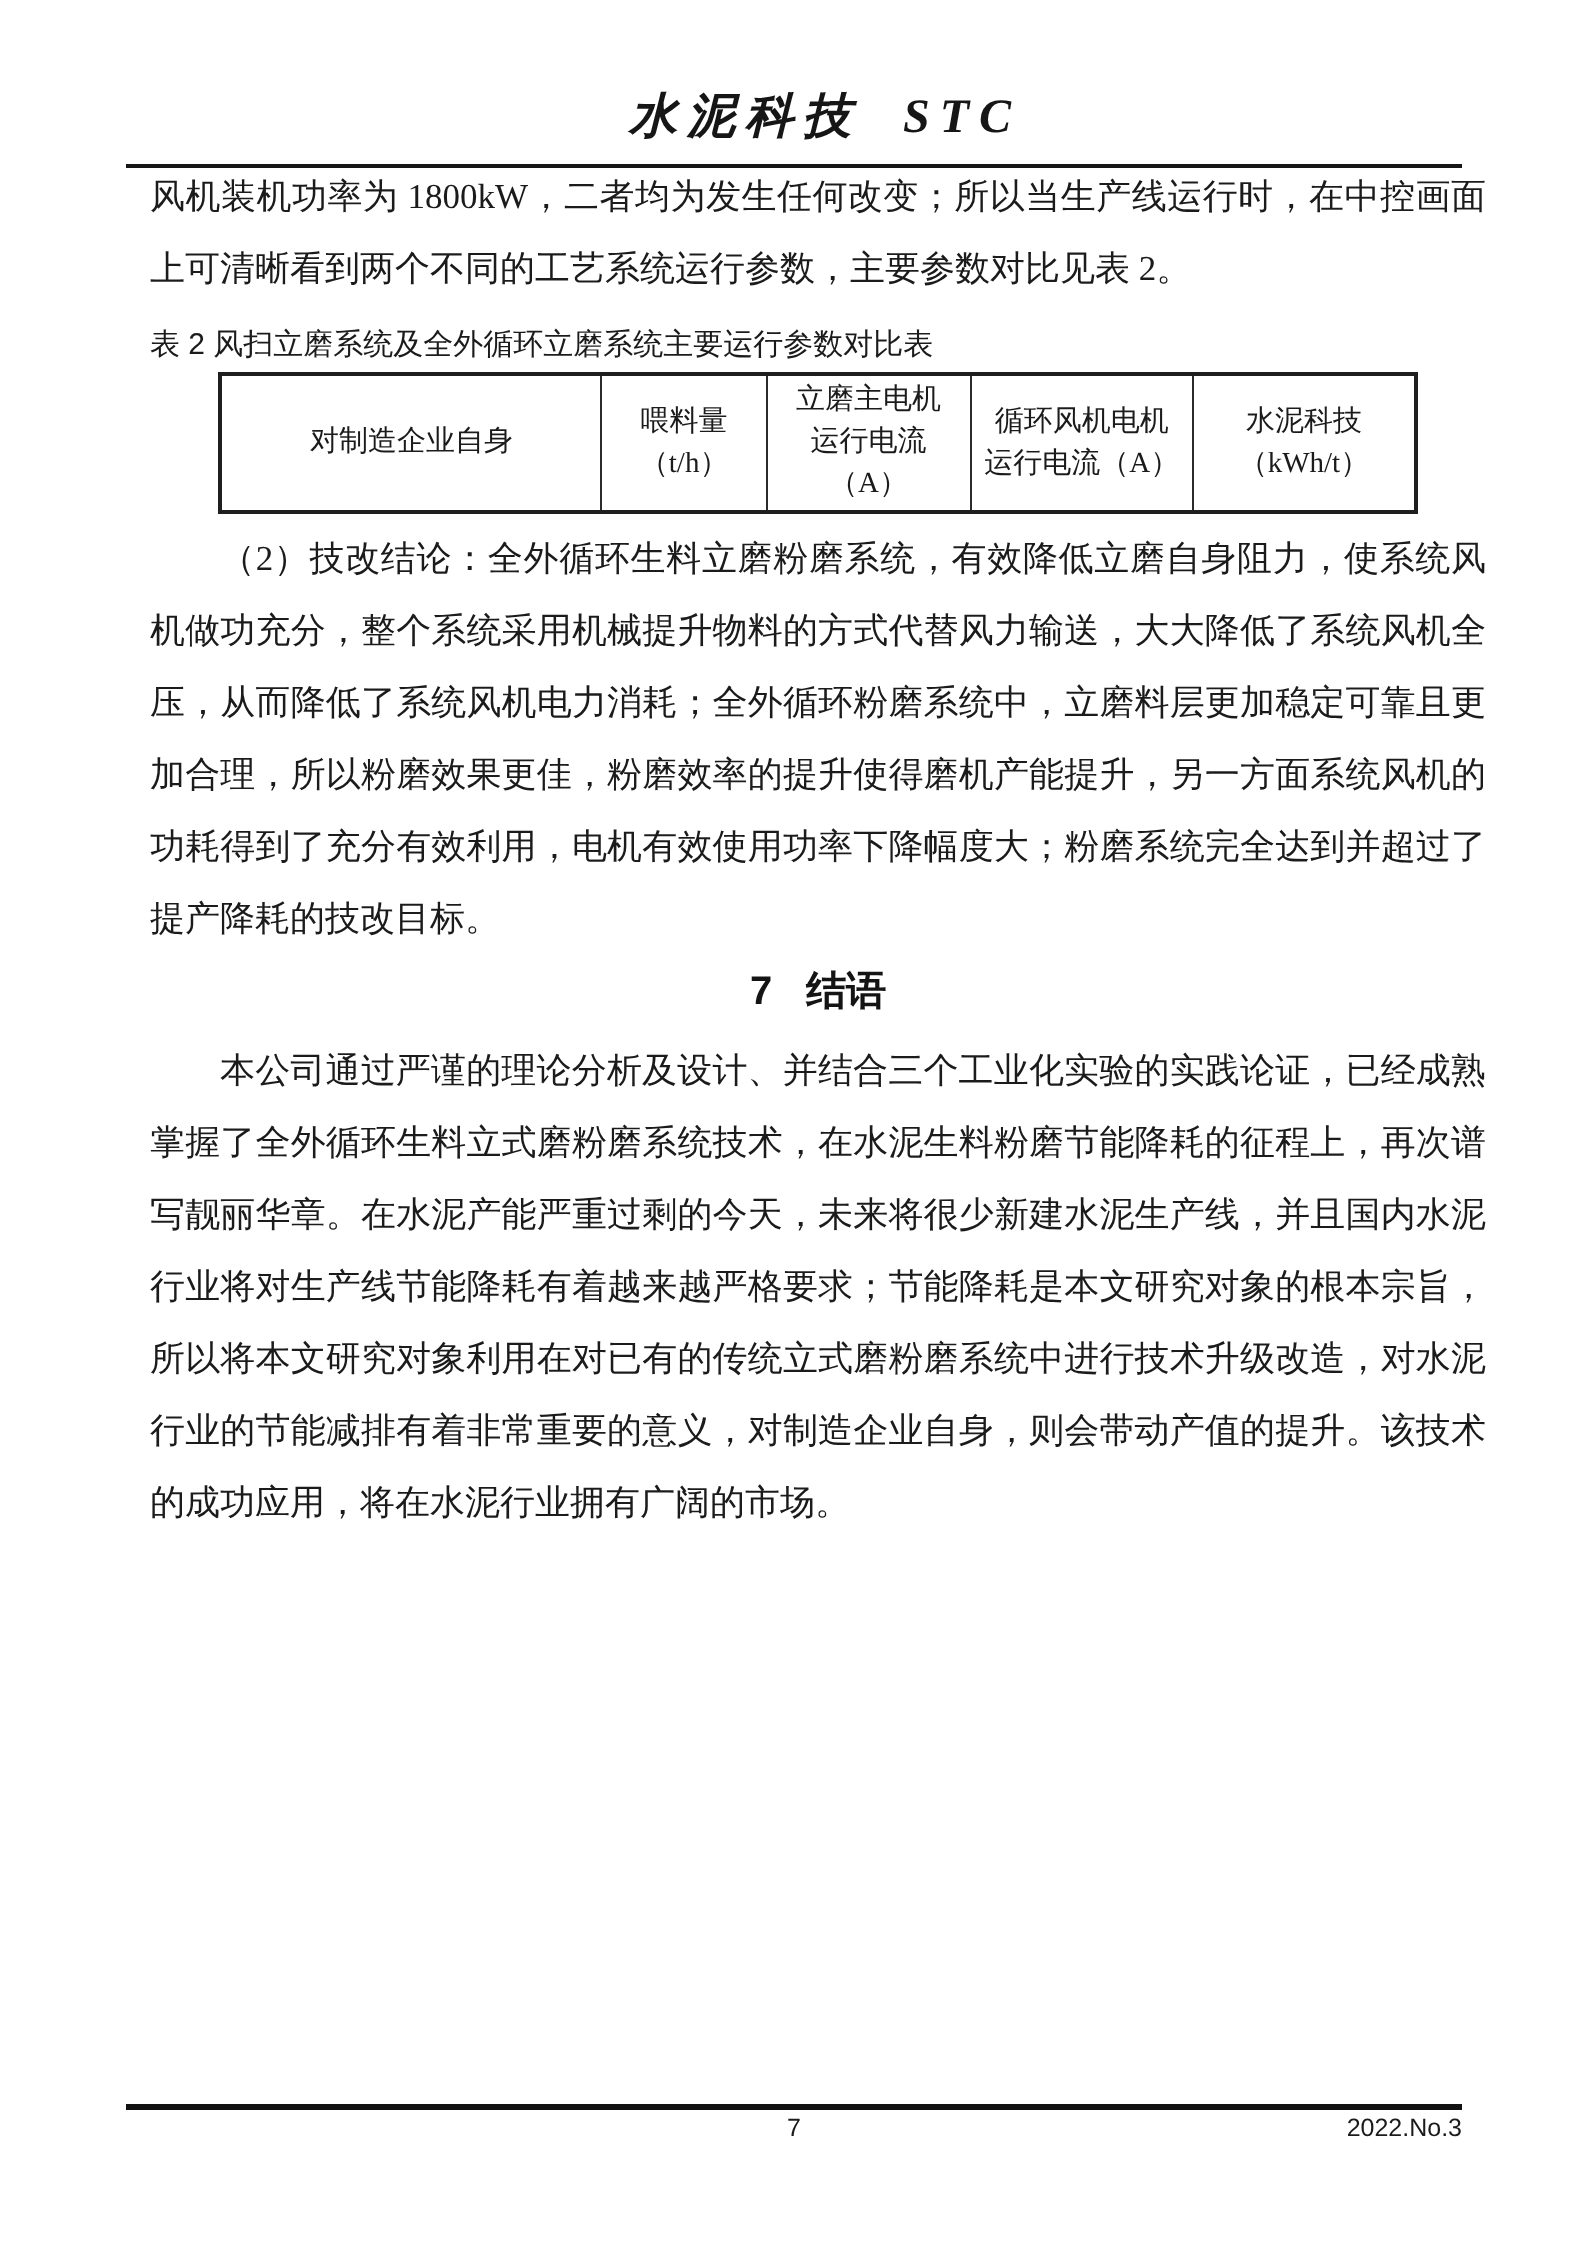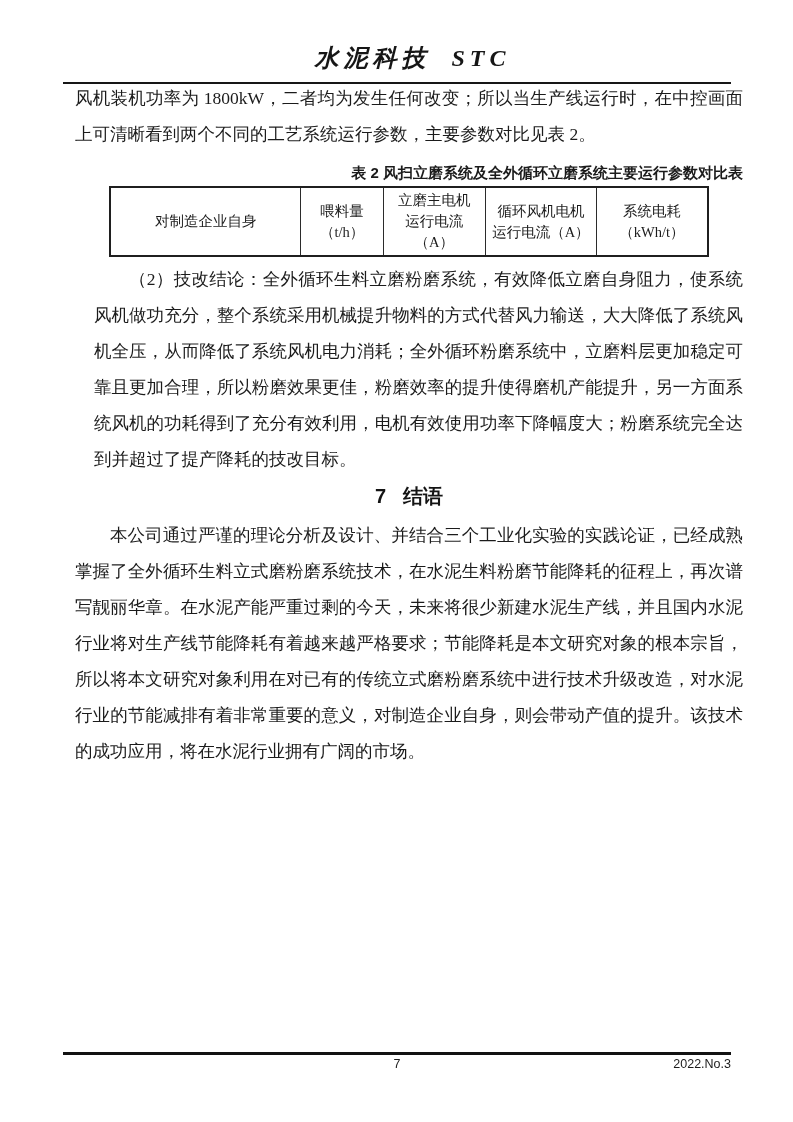--- a/index.html
+++ b/index.html
@@ -40,23 +40,23 @@
     width: 668px;
     font-size: 17.5px;
     line-height: 36px;
     text-align: justify;
     text-justify: inter-ideograph;
   }
   p.body-para { margin: 0; }
   p.indent { text-indent: 2em; }
   .table-caption {
     margin: 8px 0 0 0;
-    text-align: right;
+    text-align: left;
     font-family: "Liberation Sans", "DejaVu Sans", sans-serif;
-    font-weight: bold;
+    font-weight: normal;
     font-size: 15px;
     line-height: 26px;
   }
   table.params {
     border-collapse: collapse;
     table-layout: fixed;
     margin: 0 0 0 34px;
     width: 600px;
     border: 2.5px solid #1f1f1f;
     text-align: center;
@@ -75,21 +75,21 @@
   }
   table.params td.sys-name {
     font-size: 14.5px;
     line-height: 21px;
     height: 52px;
   }
   table.params td.num {
     font-family: "Liberation Sans", "DejaVu Sans", sans-serif;
     font-size: 15px;
   }
-  p.after-table { margin-top: 4px; margin-left: 19px; }
+  p.after-table { margin-top: 4px; }
   h2.section-heading {
     margin: 4px 0 0 0;
     font-family: "Liberation Sans", "DejaVu Sans", sans-serif;
     font-size: 20px;
     line-height: 30px;
     font-weight: bold;
     color: #141414;
     text-align: center;
   }
   h2.section-heading .heading-num { margin-right: 17px; }
@@ -139,21 +139,21 @@
     <table class="params">
       <thead>
         <tr>
           <th style="width:32.8%">对制造企业自身</th>
           <th style="width:13.3%">喂料量
 （t/h）</th>
           <th style="width:16.9%">立磨主电机
 运行电流（A）</th>
           <th style="width:18.5%">循环风机电机
 运行电流（A）</th>
-          <th style="width:18.5%">系统电耗
+          <th style="width:18.5%">水泥科技
 （kWh/t）</th>
         </tr>
       </thead>
       <tbody>
       </tbody>
     </table>
 
     <p class="body-para indent after-table">（2）技改结论：全外循环生料立磨粉磨系统，有效降低立磨自身阻力，使系统风机做功充分，整个系统采用机械提升物料的方式代替风力输送，大大降低了系统风机全压，从而降低了系统风机电力消耗；全外循环粉磨系统中，立磨料层更加稳定可靠且更加合理，所以粉磨效果更佳，粉磨效率的提升使得磨机产能提升，另一方面系统风机的功耗得到了充分有效利用，电机有效使用功率下降幅度大；粉磨系统完全达到并超过了提产降耗的技改目标。</p>
 
     <h2 class="section-heading">

